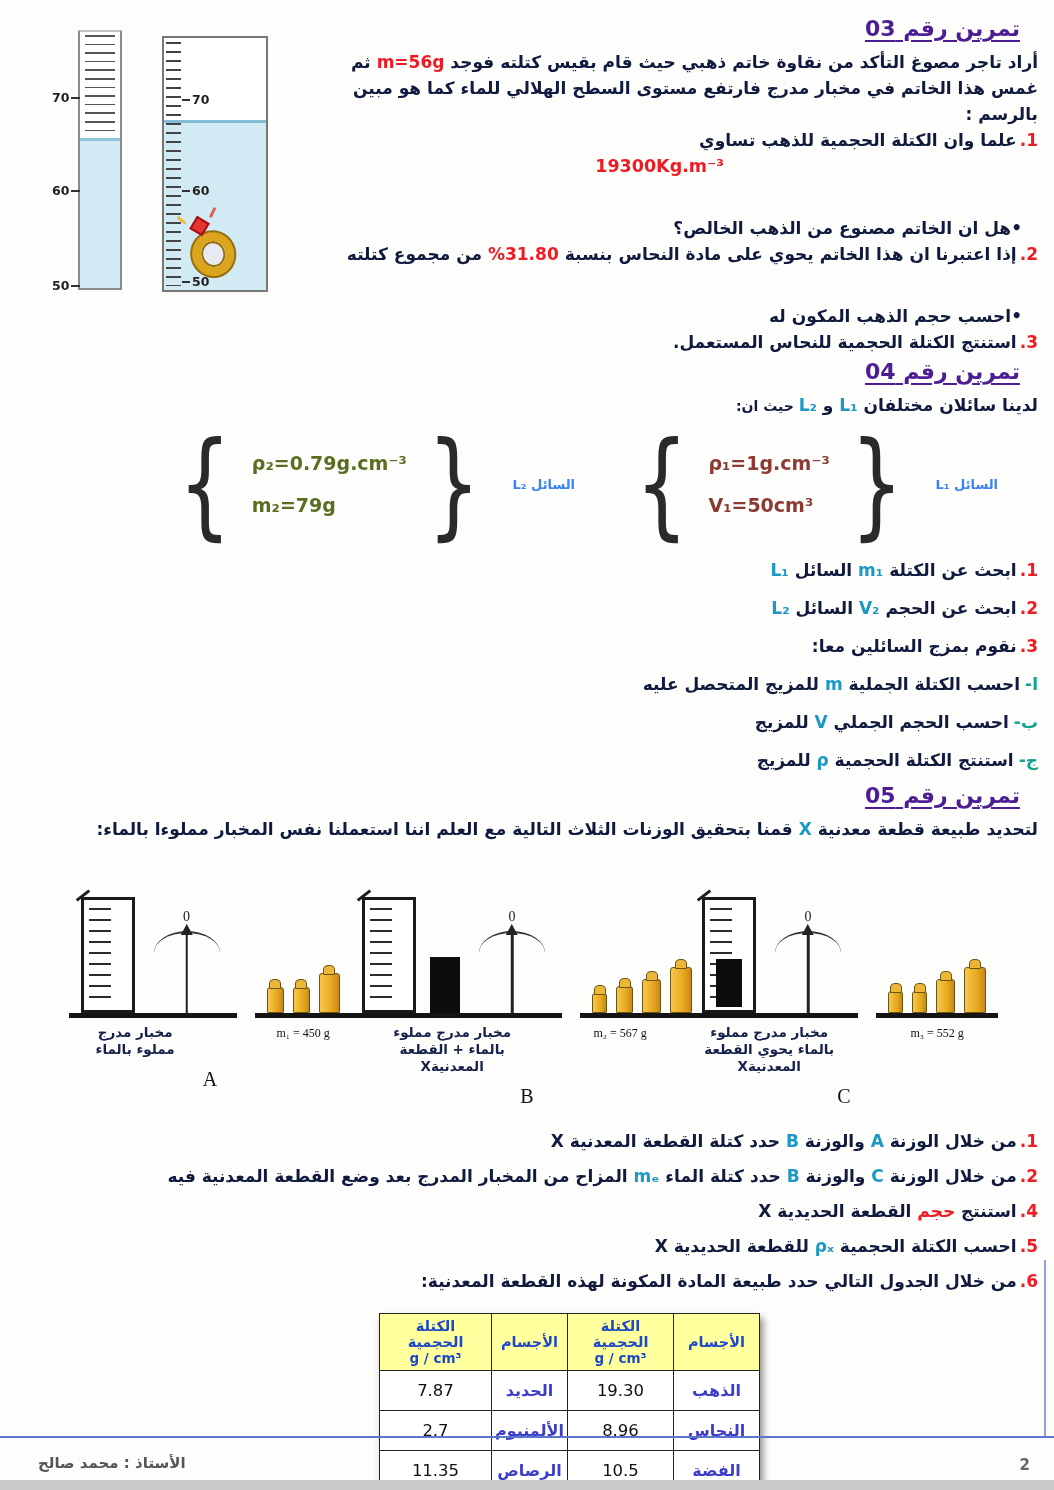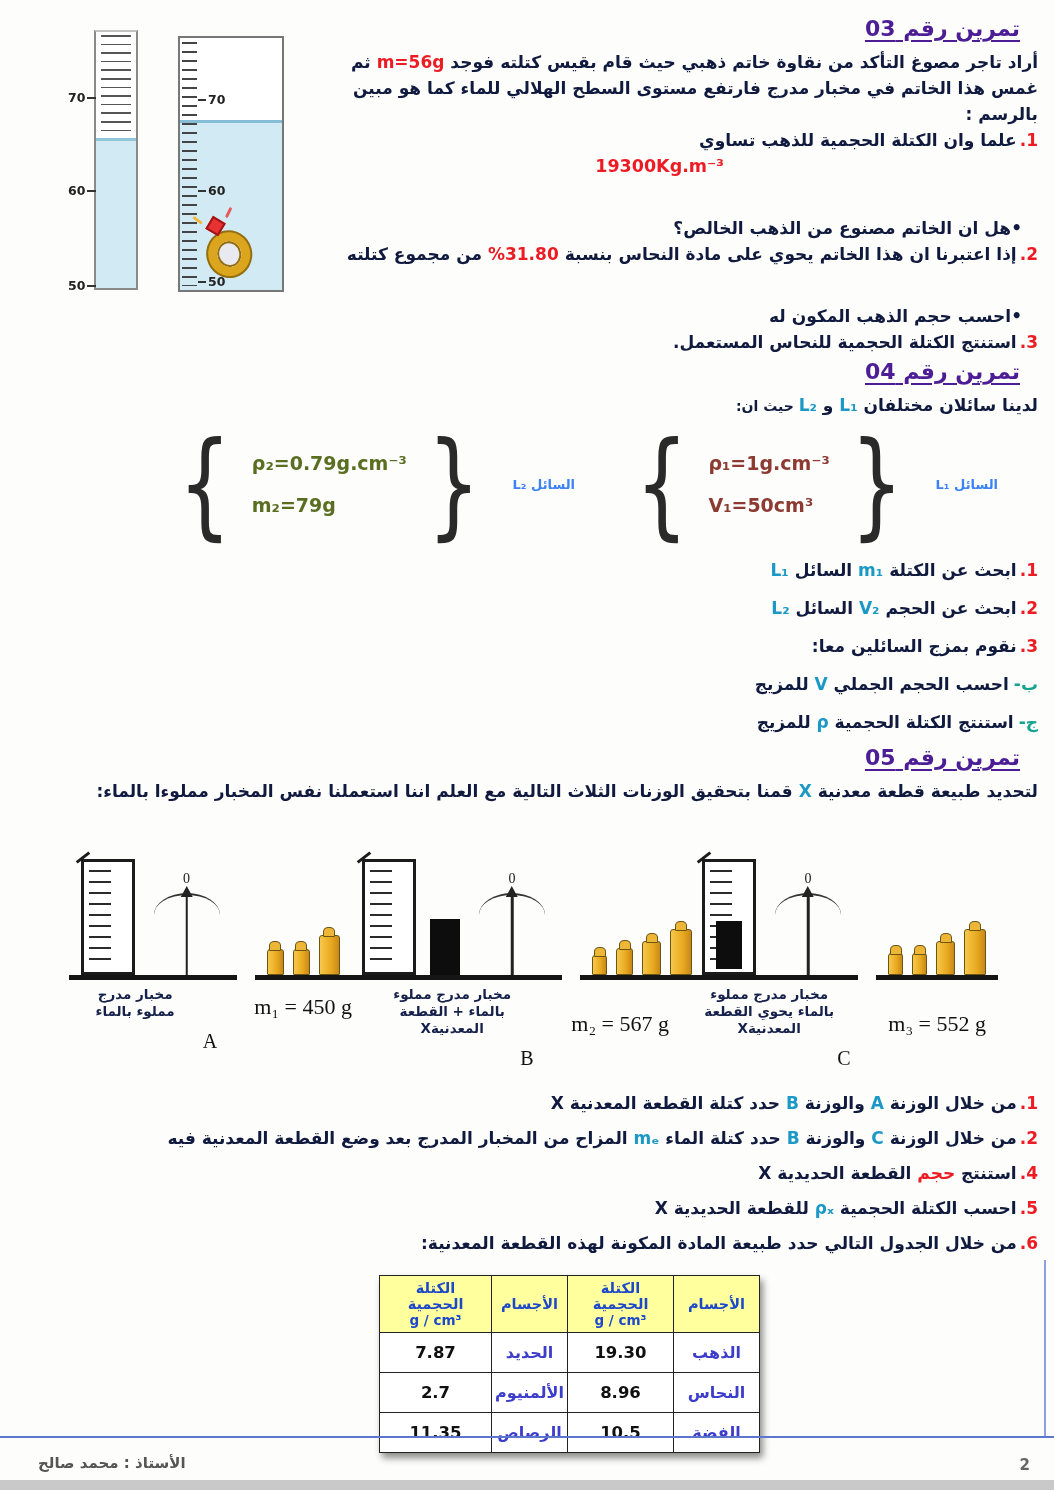--- a/index.html
+++ b/index.html
@@ -20,21 +20,21 @@
   .num { color:#ed1c24; margin-left:3px; font-weight:800; }
   .subnum { color:#13a38f; margin-left:5px; font-weight:800; }
 
   
   .sec03 { padding-top:16px; }
   .sec03-body { padding-left:284px; }
   .para { font-size:17px; font-weight:700; line-height:26px; padding:0 16px; text-align:right; }
   .vline { font-size:17.5px; font-weight:800; width:fit-content; margin:0 330px 2px auto; line-height:26px; }
   .bullet-line { padding:0 32px 0 16px;margin-top:36px; }
 
-  .illus { position:absolute; top:26px; left:72px; width:222px; height:272px; direction:ltr; }
+  .illus { position:absolute; top:26px; left:56px; width:222px; height:272px; direction:ltr; }
   .cyl1 { position:absolute; left:22px; top:4px; width:44px; height:260px; border:2px solid #8a8a8a; border-top-color:#c2c2c2; background:#fff; }
   .cyl1 .water { position:absolute; left:0; right:0; bottom:0; height:150px; background:#d2eaf4; border-top:3px solid #8fc6dc; }
   .cyl1 .ticks { position:absolute; top:3px; bottom:3px; left:5px; right:5px;
                  background:repeating-linear-gradient(to bottom,#555 0 1.6px,transparent 1.6px 8.6px); }
   .lblA { position:absolute; left:-28px; display:flex; align-items:center; font-size:12.5px; font-weight:700; color:#222; }
   .lblA .dash { width:9px; height:2px; background:#333; margin-left:2px; display:inline-block; }
   .cyl2 { position:absolute; left:106px; top:10px; width:106px; height:256px; border:2.5px solid #777; background:#fff; }
   .cyl2 .water { position:absolute; left:0; right:0; bottom:0; height:170px; background:#d2eaf4; border-top:3px solid #86bdd6; }
   .cyl2 .ticks { position:absolute; top:4px; bottom:4px; left:2px; width:15px;
                  background:repeating-linear-gradient(to bottom,#444 0 1.6px,transparent 1.6px 9px); }
@@ -79,35 +79,35 @@
   .zero { position:absolute; top:0; left:50%; transform:translateX(-50%); font-size:14px; color:#222; font-family:"Liberation Serif", serif; }
   .arc { position:absolute; top:22px; left:5px; right:5px; height:22px; border-top:2.5px solid #333;
          border-radius:50% 50% 0 0 / 100% 100% 0 0; }
   .needle { position:absolute; bottom:0; left:50%; transform:translateX(-50%); width:2.5px; height:80px; background:#222; }
   .needle::before { content:""; position:absolute; top:-9px; left:50%; transform:translateX(-50%);
                     border:6px solid transparent; border-bottom:11px solid #222; border-top:none; }
   .weight { position:relative; background:linear-gradient(90deg,#f6c84c,#e8a81e 60%,#c8881a);
             border:1.5px solid #6b5513; border-radius:3px 3px 1px 1px; }
   .weight::before { content:""; position:absolute; top:-9px; left:50%; transform:translateX(-50%);
                     width:10px; height:8px; background:#eeb637; border:1.5px solid #6b5513; border-radius:45% 45% 10% 10%; }
-  .caprow { display:flex; width:100%; margin-top:6px; align-items:flex-end;gap:28px; }
+  .caprow { display:flex; width:100%; margin-top:6px; align-items:flex-start;gap:28px; }
   .caption { flex:1.3; direction:rtl; text-align:center; font-size:13.5px; font-weight:800; color:#15214a;
              white-space:pre-line; line-height:17px; }
-  .mass { flex:1; text-align:center; font-family:"Liberation Serif", serif; font-size:22px; color:#111; padding-top:2px; }
+  .mass { flex:1; text-align:center; font-family:"Liberation Serif", serif; font-size:12px; color:#111; padding-top:2px; }
   .letter { margin-top:10px; font-family:"Liberation Serif", serif; font-size:20px; color:#111; }
   .list05 { margin-top:16px; }
   .list05 .line { line-height:35px; }
 
   
   .dtable { border-collapse:collapse; margin:14px 294px 0 auto; box-shadow:3px 5px 7px rgba(0,0,0,.45); background:#fff; }
   .dtable th, .dtable td { border:1.6px solid #222; text-align:center; vertical-align:middle; }
   .dtable th { background:#ffff9e; color:#1d49c9; font-size:14.5px; font-weight:800; padding:4px 6px; }
   .dtable .unit { font-size:13.5px; direction:ltr; font-weight:700; }
   td.metal { color:#3d3dcb; font-weight:800; font-size:16px; height:40px; }
-  td.val { font-weight:700; font-size:16.5px; color:#101010; direction:ltr; }
+  td.val { font-weight:400; font-size:16.5px; color:#101010; direction:ltr; }
   .c1 { width:86px; } .c2 { width:106px; } .c3 { width:76px; } .c4 { width:112px; }
 
   
   .footer-rule { position:absolute; left:0; right:0; bottom:52px; border-top:2.5px solid #5b76cc; }
   .right-rule { position:absolute; right:8px; bottom:54px; width:2px; height:176px; background:#8ea0dc; }
   .teacher { position:absolute; left:38px; bottom:18px; font-size:15px; font-weight:700; color:#555; }
   .pagenum { position:absolute; right:24px; bottom:16px; font-size:15px; font-weight:700; color:#666; }
 </style>
 </head>
 <body>
@@ -191,20 +191,21 @@
         </div>
         <span class="brace">}</span>
         <span class="liq-label" dir="rtl">السائل L₂</span>
       </div>
     </div>
 
     <div class="list04">
       <div class="line"><span class="num">1.</span><span class="t">ابحث عن الكتلة </span><span class="t teal">m₁</span><span class="t"> السائل </span><span class="t teal">L₁</span></div>
       <div class="line"><span class="num">2.</span><span class="t">ابحث عن الحجم </span><span class="t teal">V₂</span><span class="t"> السائل </span><span class="t teal">L₂</span></div>
       <div class="line"><span class="num">3.</span><span class="t">نقوم بمزج السائلين معا:</span></div>
+      <div class="line"><span class="subnum">ا-</span><span class="t">احسب الكتلة الجملية </span><span class="t teal">m</span><span class="t"> للمزيج المتحصل عليه</span></div>
       <div class="line"><span class="subnum">ب-</span><span class="t">احسب الحجم الجملي </span><span class="t teal">V</span><span class="t"> للمزيج</span></div>
       <div class="line"><span class="subnum">ج-</span><span class="t">استنتج الكتلة الحجمية </span><span class="t teal">ρ</span><span class="t"> للمزيج</span></div>
     </div>
   </section>
 
   <section class="sec05">
     <h2 class="ex-title">تمرين رقم 05</h2>
     <div class="line"><span class="t">لتحديد طبيعة قطعة معدنية </span><span class="t teal">X</span><span class="t"> قمنا بتحقيق الوزنات الثلاث التالية مع العلم اننا استعملنا نفس المخبار مملوءا بالماء:</span></div>
 
     <div class="figs">

